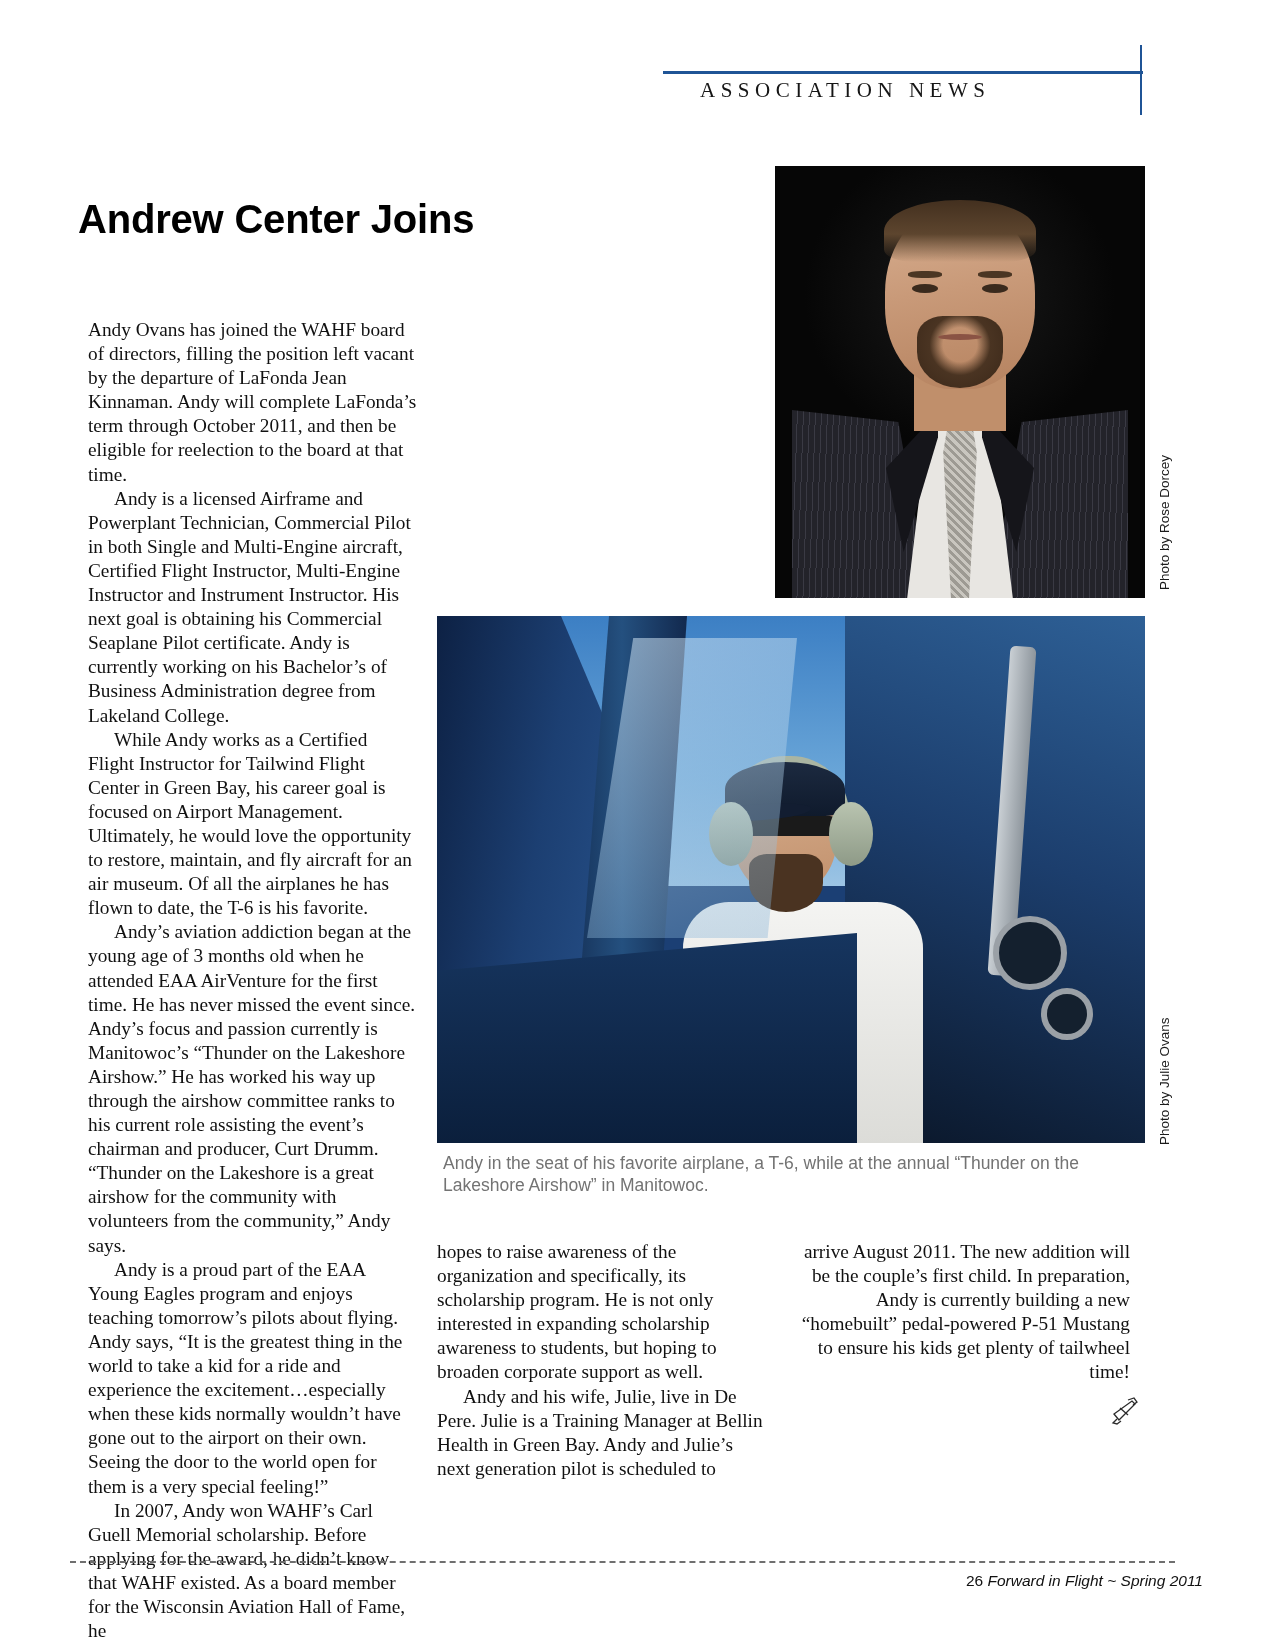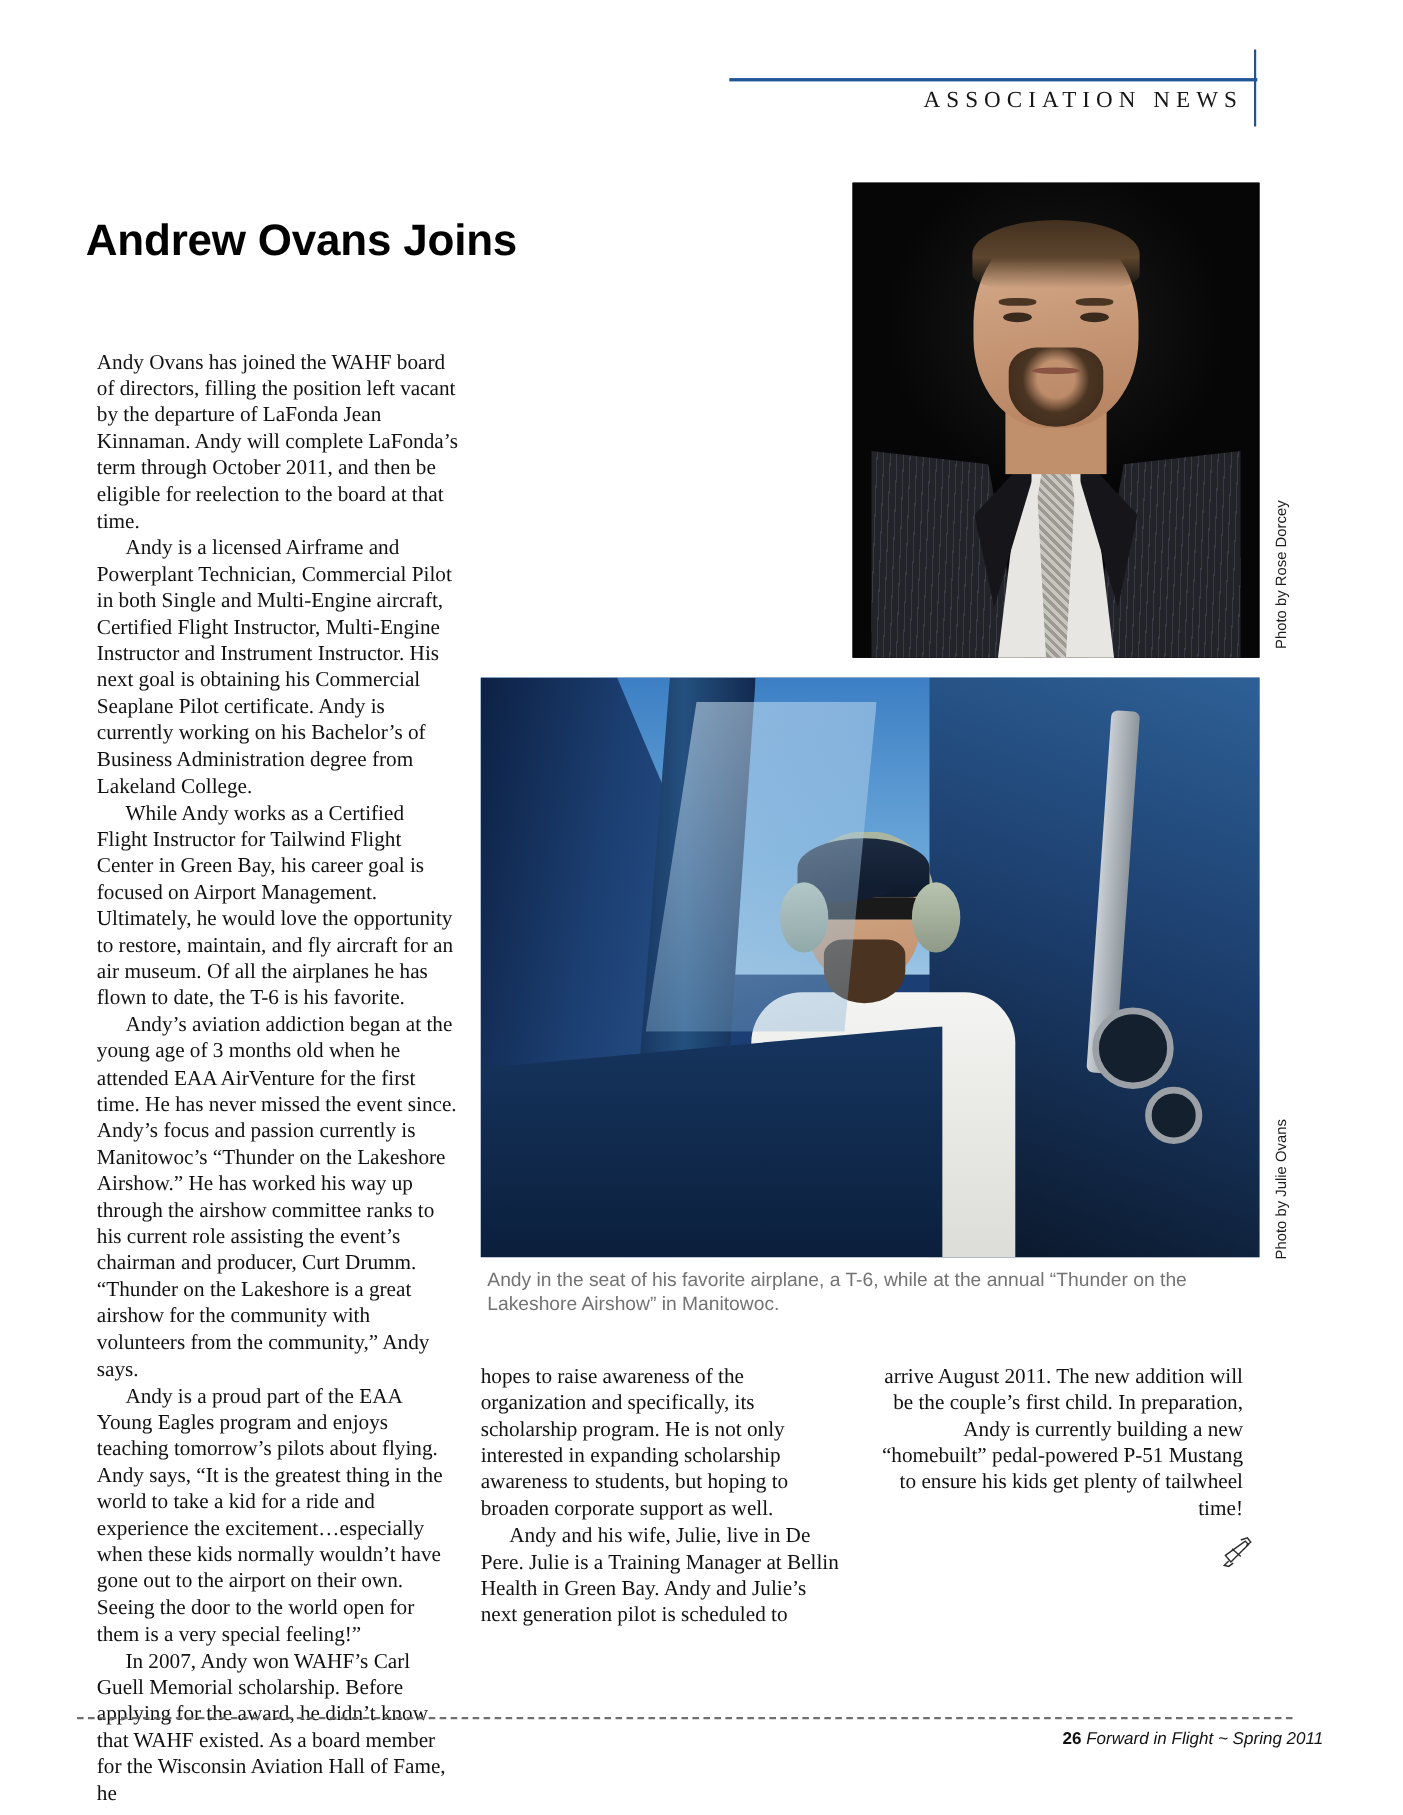--- a/index.html
+++ b/index.html
@@ -31,21 +31,21 @@
     top: 45px;
     width: 2px;
     height: 70px;
     background: #1f5496;
   }
   .header-kicker {
     position: absolute;
     left: 700px;
     top: 78px;
     width: 430px;
-    text-align: right;
+    text-align: left;
     font-family: "Liberation Serif", serif;
     font-size: 21px;
     letter-spacing: 5.5px;
     color: #161616;
     white-space: nowrap;
   }
 
   
   .headline {
     position: absolute;
@@ -342,21 +342,21 @@
     position: absolute;
     right: 72px;
     top: 1572px;
     font-family: "Liberation Sans", sans-serif;
     font-style: italic;
     font-size: 15.5px;
     color: #111111;
     white-space: nowrap;
   }
   .footer-text .pg {
-    font-weight: bold;
+    font-weight: normal;
     font-style: normal;
   }
 
   
   .endmark {
     position: absolute;
     left: 1108px;
     top: 1395px;
     width: 34px;
     height: 34px;
@@ -366,21 +366,21 @@
 </head>
 <body>
 
 <div class="page">
 
   <div class="header-rule"></div>
   <div class="header-vrule"></div>
   <div class="header-kicker">ASSOCIATION NEWS</div>
 
   <h1 class="headline">
-    <span>Andrew Ovans Joins</span>
+    <span>Andrew Center Joins</span>
   </h1>
 
   <div class="col" id="col1">
     <p class="first">Andy Ovans has joined the WAHF board of directors, filling the position left vacant by the departure of LaFonda Jean Kinnaman. Andy will complete LaFonda’s term through October 2011, and then be eligible for reelection to the board at that time.</p>
     <p>Andy is a licensed Airframe and Powerplant Technician, Commercial Pilot in both Single and Multi-Engine aircraft, Certified Flight Instructor, Multi-Engine Instructor and Instrument Instructor. His next goal is obtaining his Commercial Seaplane Pilot certificate. Andy is currently working on his Bachelor’s of Business Administration degree from Lakeland College.</p>
     <p>While Andy works as a Certified Flight Instructor for Tailwind Flight Center in Green Bay, his career goal is focused on Airport Management. Ultimately, he would love the opportunity to restore, maintain, and fly aircraft for an air museum. Of all the airplanes he has flown to date, the T-6 is his favorite.</p>
     <p>Andy’s aviation addiction began at the young age of 3 months old when he attended EAA AirVenture for the first time. He has never missed the event since. Andy’s focus and passion currently is Manitowoc’s “Thunder on the Lakeshore Airshow.” He has worked his way up through the airshow committee ranks to his current role assisting the event’s chairman and producer, Curt Drumm. “Thunder on the Lakeshore is a great airshow for the community with volunteers from the community,” Andy says.</p>
     <p>Andy is a proud part of the EAA Young Eagles program and enjoys teaching tomorrow’s pilots about flying. Andy says, “It is the greatest thing in the world to take a kid for a ride and experience the excitement…especially when these kids normally wouldn’t have gone out to the airport on their own. Seeing the door to the world open for them is a very special feeling!”</p>
     <p>In 2007, Andy won WAHF’s Carl Guell Memorial scholarship. Before applying for the award, he didn’t know that WAHF existed. As a board member for the Wisconsin Aviation Hall of Fame, he</p>
   </div>

